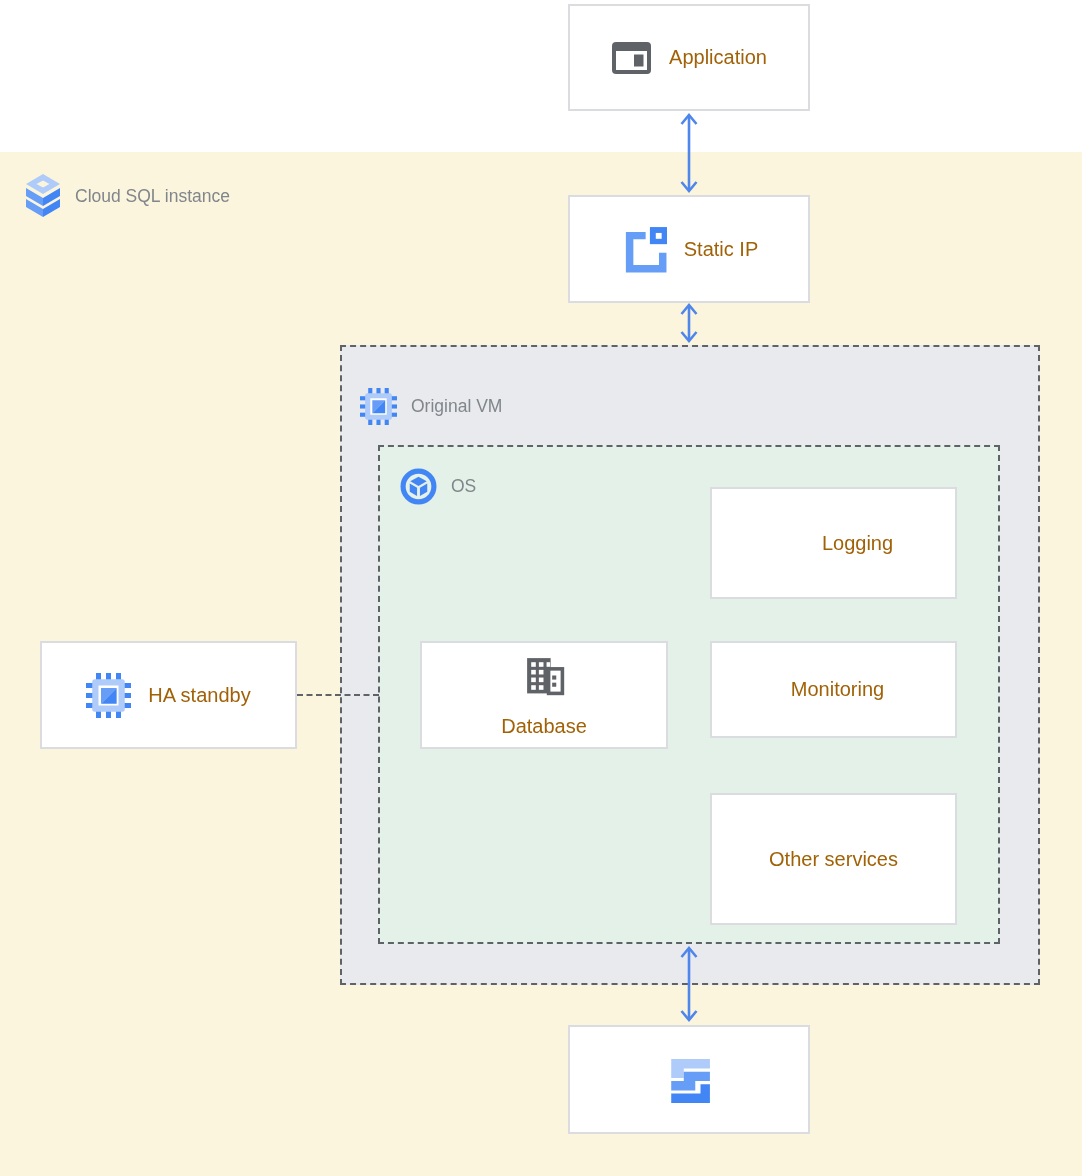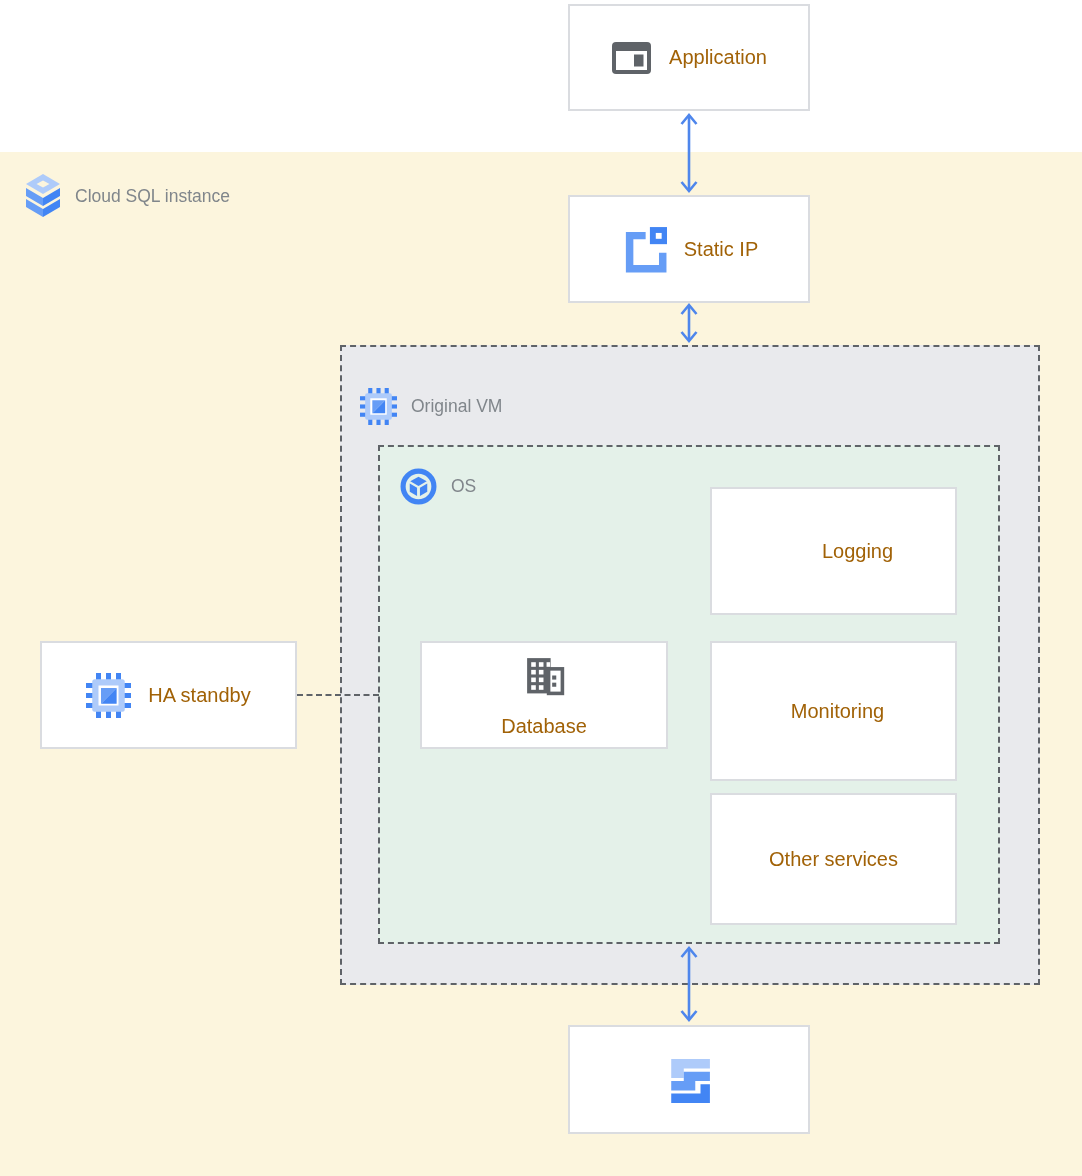--- a/index.html
+++ b/index.html
@@ -109,21 +109,21 @@
   <span class="nicon">
     <svg width="47" height="47" viewBox="0 0 44 44">
       <path d="M24 9 H9 V40 H40 V25" fill="none" stroke="#669DF6" stroke-width="7"></path>
       <rect x="28" y="1" width="16" height="16" fill="#4285F4"></rect>
       <rect x="33.5" y="6.5" width="5.5" height="5.5" fill="#FFFFFF"></rect>
     </svg>
   </span>
   <span class="nlabel">Static IP</span>
 </div>
 
-<div class="abs node" style="left:710px;top:487px;width:247px;height:128px;padding-left:48px;">
+<div class="abs node" style="left:710px;top:487px;width:247px;height:112px;padding-left:48px;">
   <span class="nlabel">Logging</span>
 </div>
 
 <div class="abs node" style="left:420px;top:641px;width:248px;height:108px;flex-direction:column;">
   <span class="nicon">
     <svg width="45" height="45" viewBox="0 0 44 44">
       <rect x="5" y="5" width="23" height="34.5" fill="#5F6368"></rect>
       <g fill="#FFFFFF">
         <rect x="9" y="9" width="4.5" height="4.5"></rect>
           <rect x="16.5" y="9" width="4.5" height="4.5"></rect>
@@ -138,21 +138,21 @@
       <rect x="26" y="15.5" width="13.5" height="24" fill="#FFFFFF" stroke="#5F6368" stroke-width="3.5"></rect>
       <g fill="#5F6368">
         <rect x="29.5" y="22" width="4" height="4"></rect>
           <rect x="29.5" y="29" width="4" height="4"></rect>
       </g>
     </svg>
   </span>
   <span class="nlabel">Database</span>
 </div>
 
-<div class="abs node" style="left:710px;top:641px;width:247px;height:140px;padding-left:8px;">
+<div class="abs node" style="left:710px;top:641px;width:247px;height:97px;padding-left:8px;">
   <span class="nlabel">Monitoring</span>
 </div>
 
 <div class="abs node" style="left:710px;top:793px;width:247px;height:132px;">
   <span class="nlabel">Other services</span>
 </div>
 
 <div class="abs node" style="left:40px;top:641px;width:257px;height:108px;gap:17px;">
   <span class="nicon">
     <svg width="45" height="45" viewBox="0 0 36 36">

